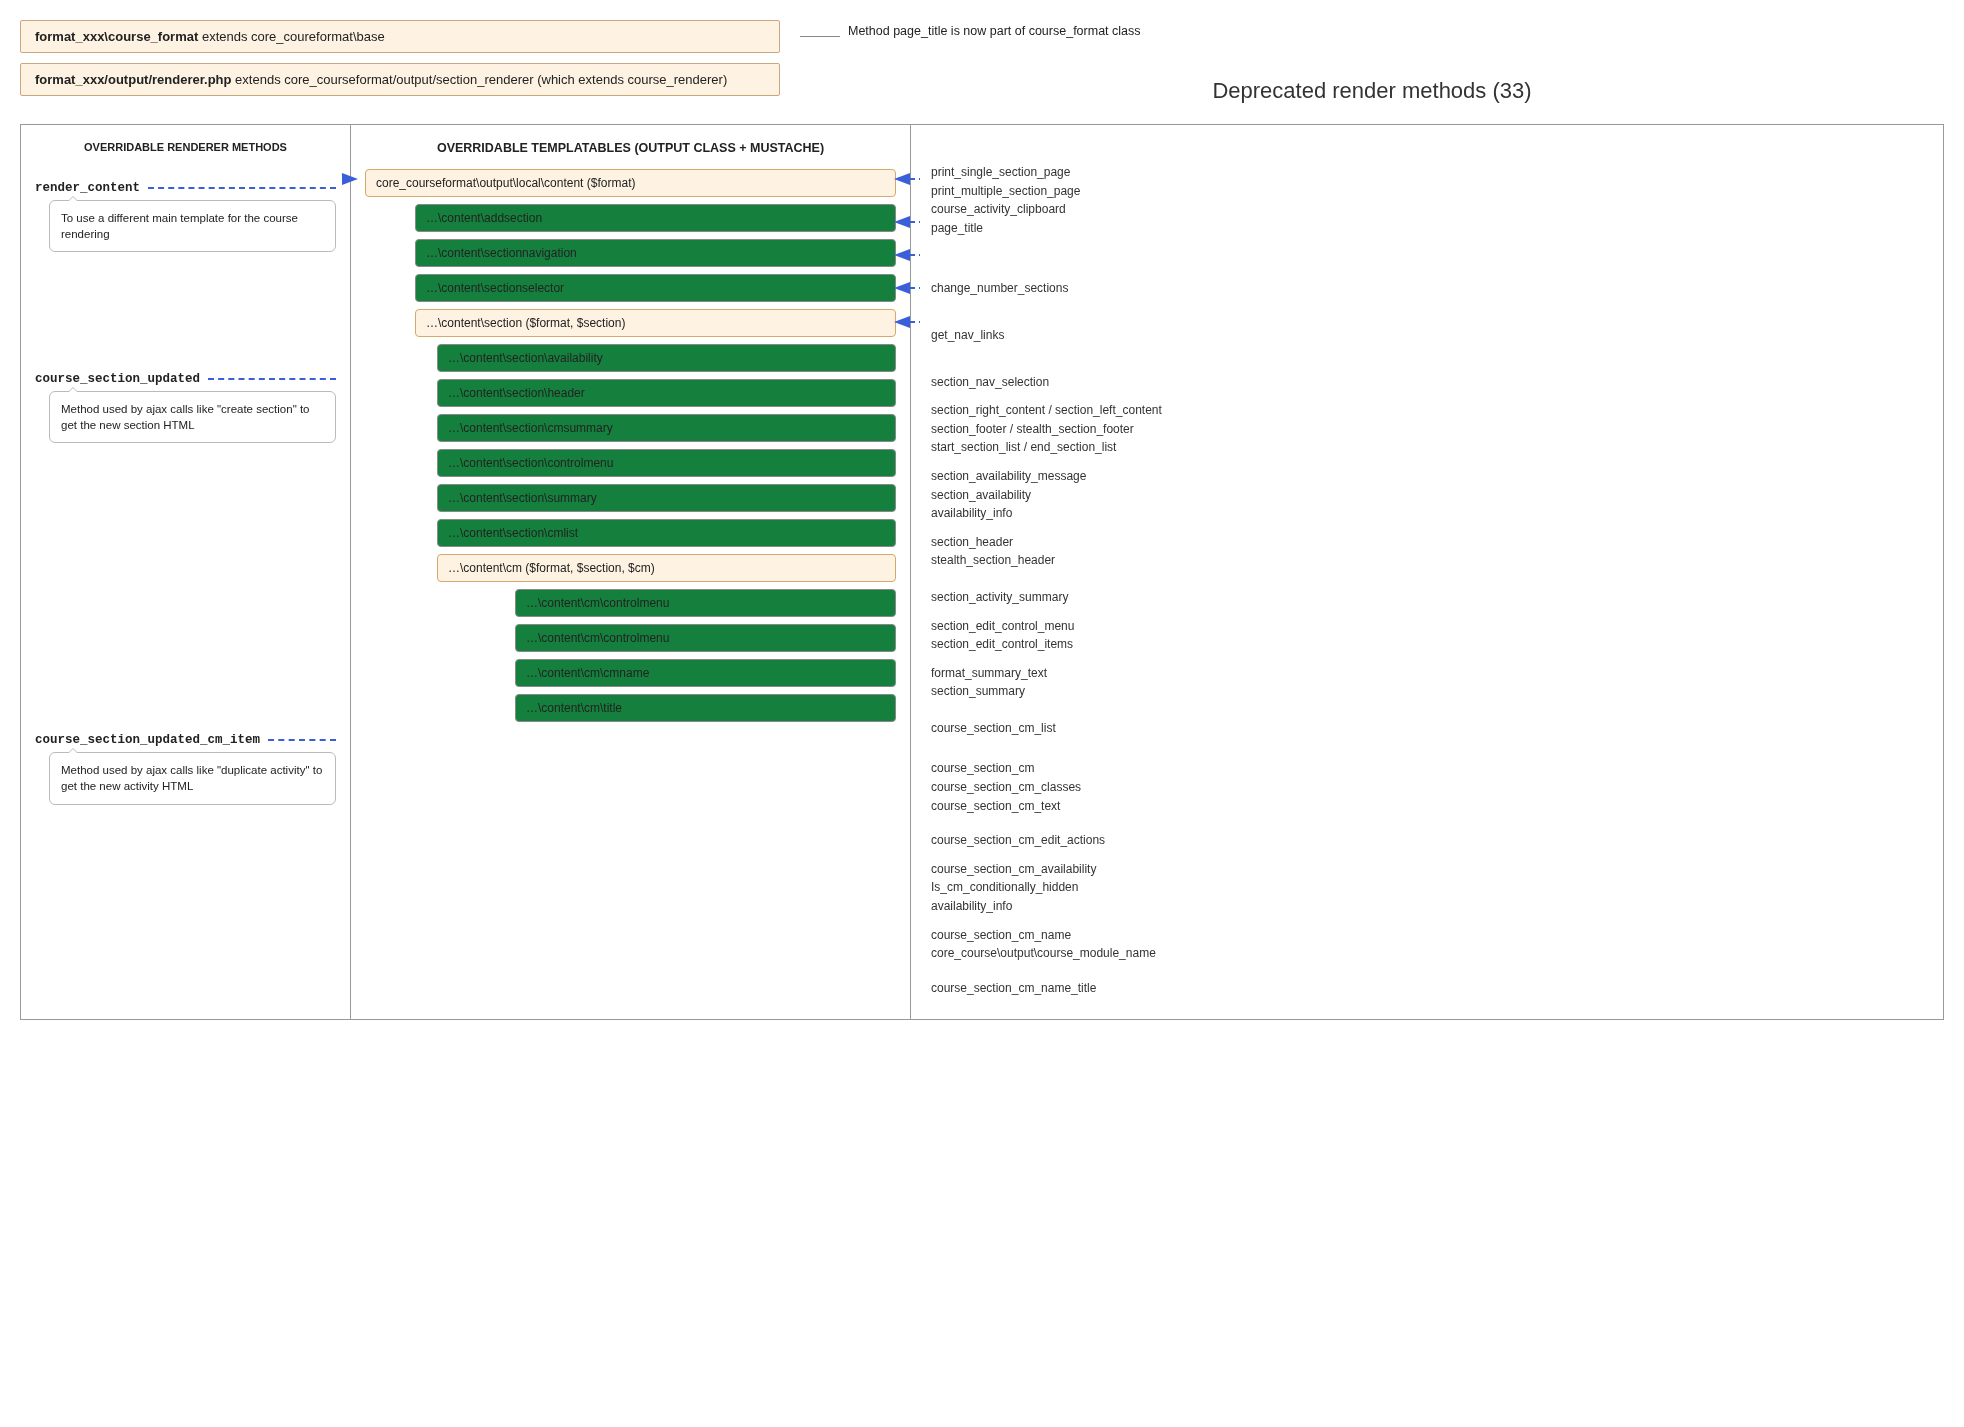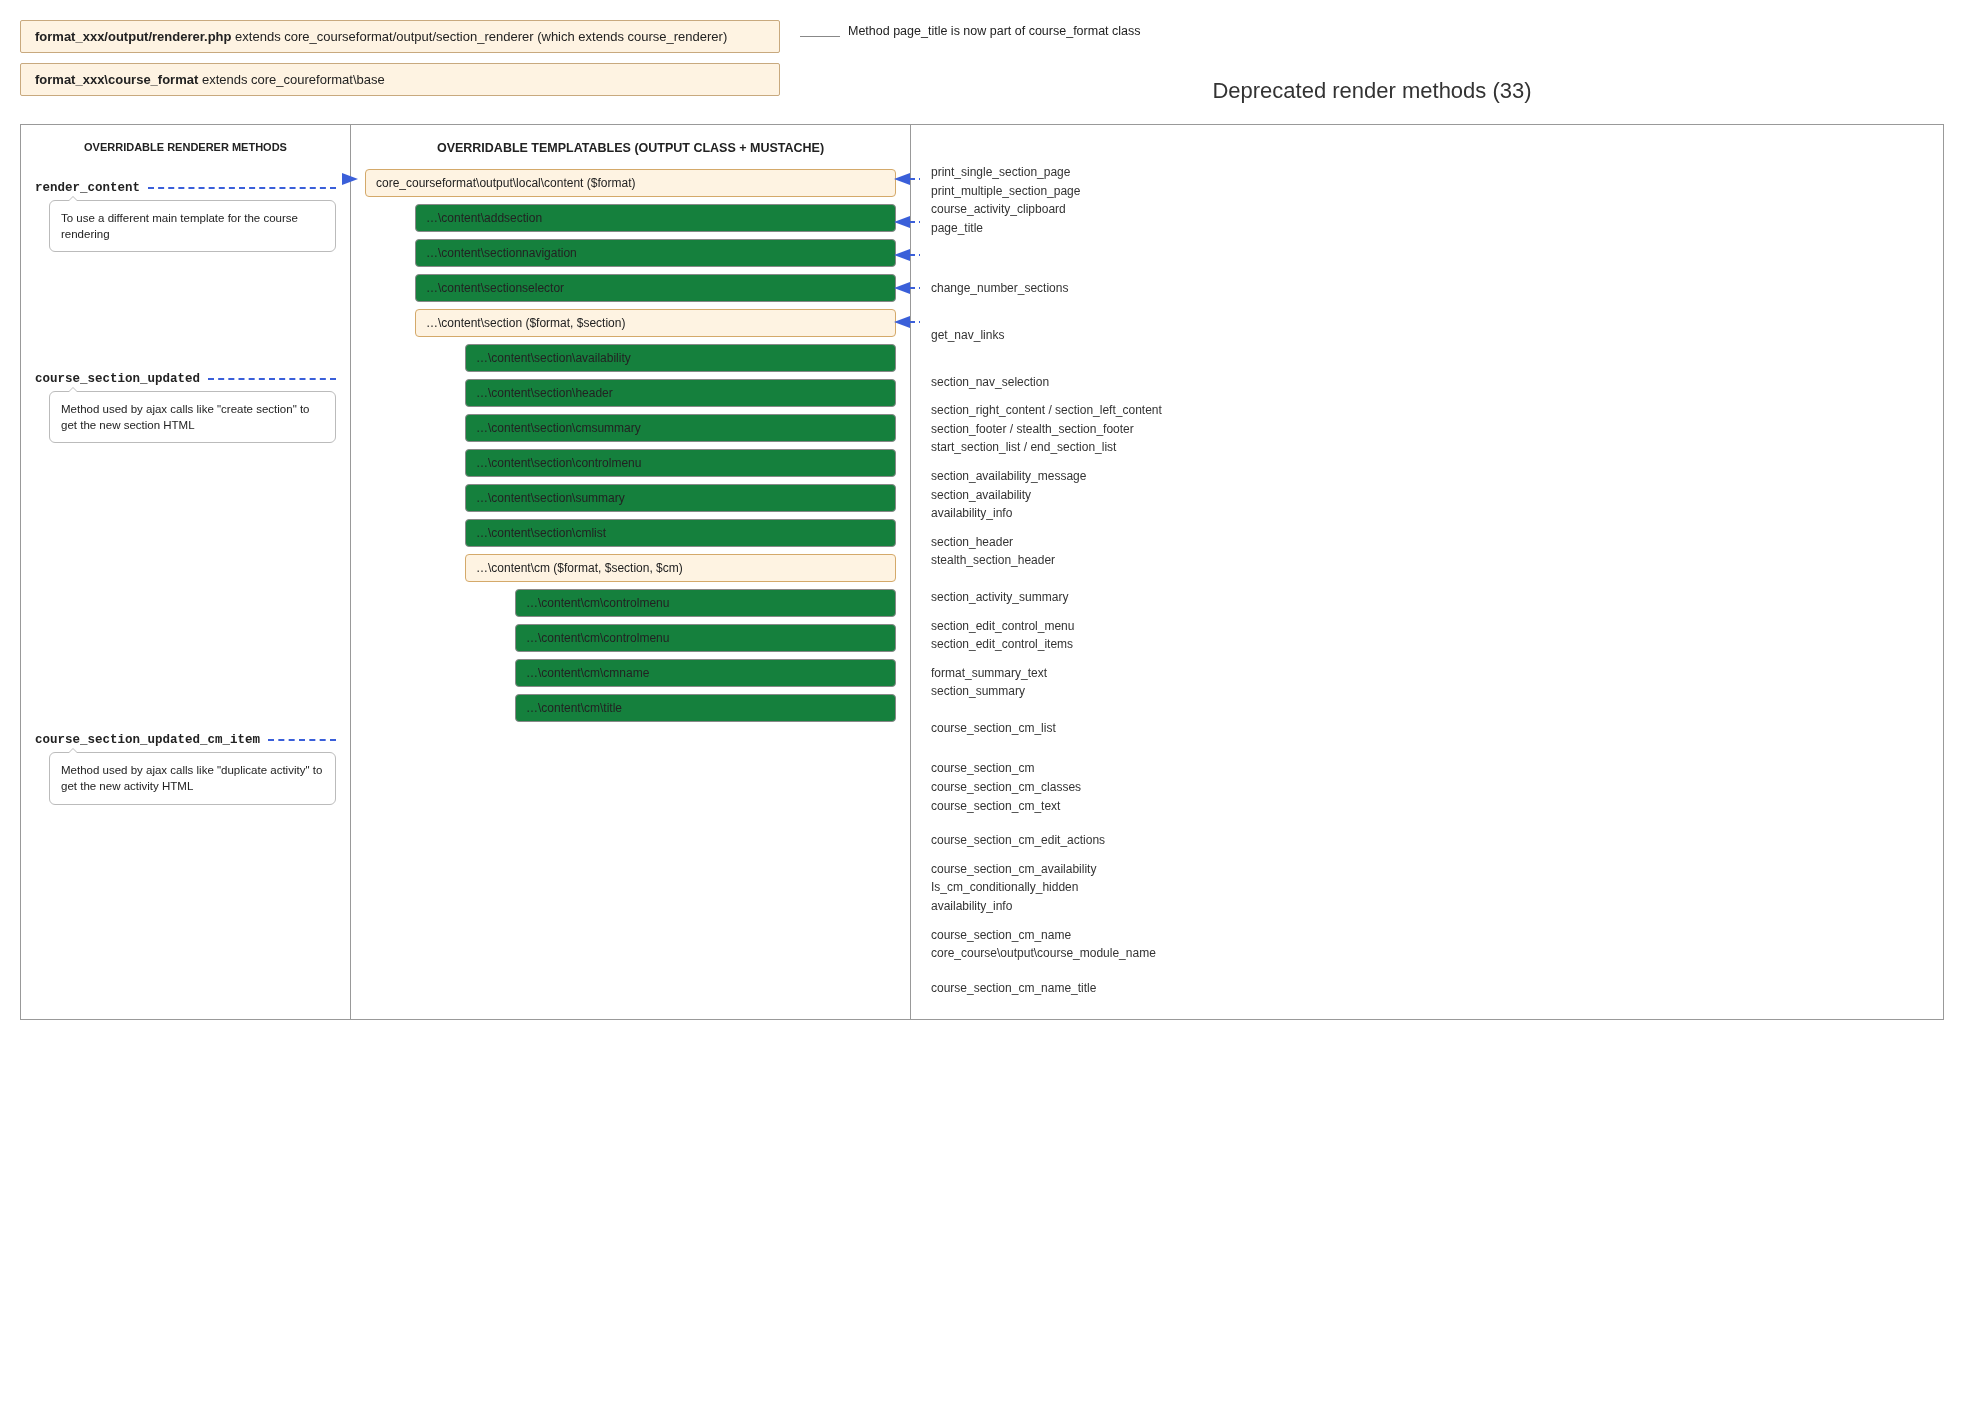--- a/index.html
+++ b/index.html
@@ -101,21 +101,21 @@
       padding: 6px 10px;
       font-size: 12px;
       background: #15803d;
       flex: 1;
     }
     .tpl-box.tpl-hl {
       background: #fef3e2;
       border-color: #d4a96a;
     }
     .tpl-indent-1 { margin-left: 50px; }
-    .tpl-indent-2 { margin-left: 100px; }
+    .tpl-indent-2 { margin-left: 72px; }
 
     
     .method-label {
       font-weight: bold;
       font-size: 12.5px;
       margin-bottom: 5px;
       font-family: Liberation Mono, monospace;
     }
     .method-label.with-dash {
       display: flex;
@@ -179,26 +179,26 @@
     }
   </style>
 </head>
 <body>
 
 <div>
 
   <div class="header-section">
     <div class="header-boxes">
       <div class="header-box">
+        <span class="bold">format_xxx\course_format</span>
+        <span> extends core_coureformat\base</span>
+      </div>
+      <div class="header-box">
         <span class="bold">format_xxx/output/renderer.php</span>
         <span> extends core_courseformat/output/section_renderer (which extends course_renderer)</span>
-      </div>
-      <div class="header-box">
-        <span class="bold">format_xxx\course_format</span>
-        <span> extends core_coureformat\base</span>
       </div>
     </div>
     <div style="display:flex; flex-direction:column; justify-content:flex-start; padding-left:20px; padding-top:4px; flex:1;">
       <div style="display:flex; align-items:flex-start;">
         <div style="width:40px; border-top: 1.5px solid #888; margin-top:12px;"></div>
         <div style="font-size:12.5px; padding-left:8px;">Method page_title is now part of course_format class</div>
       </div>
       <div class="deprecated-title" style="margin-top:40px; text-align:right; padding-right:0;">Deprecated render methods (33)</div>
     </div>
   </div>

